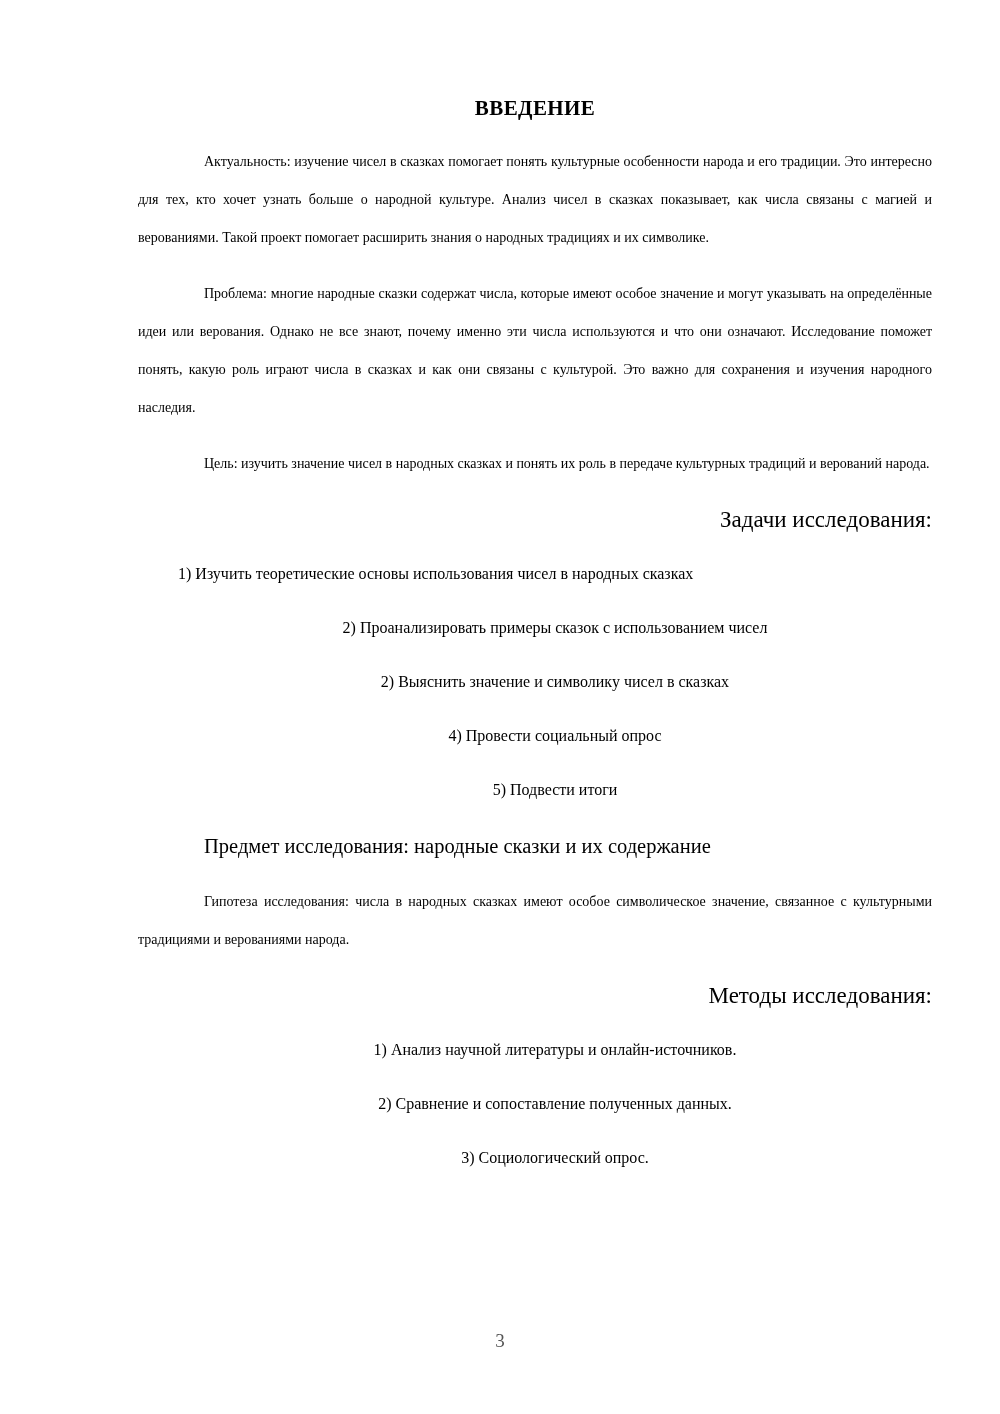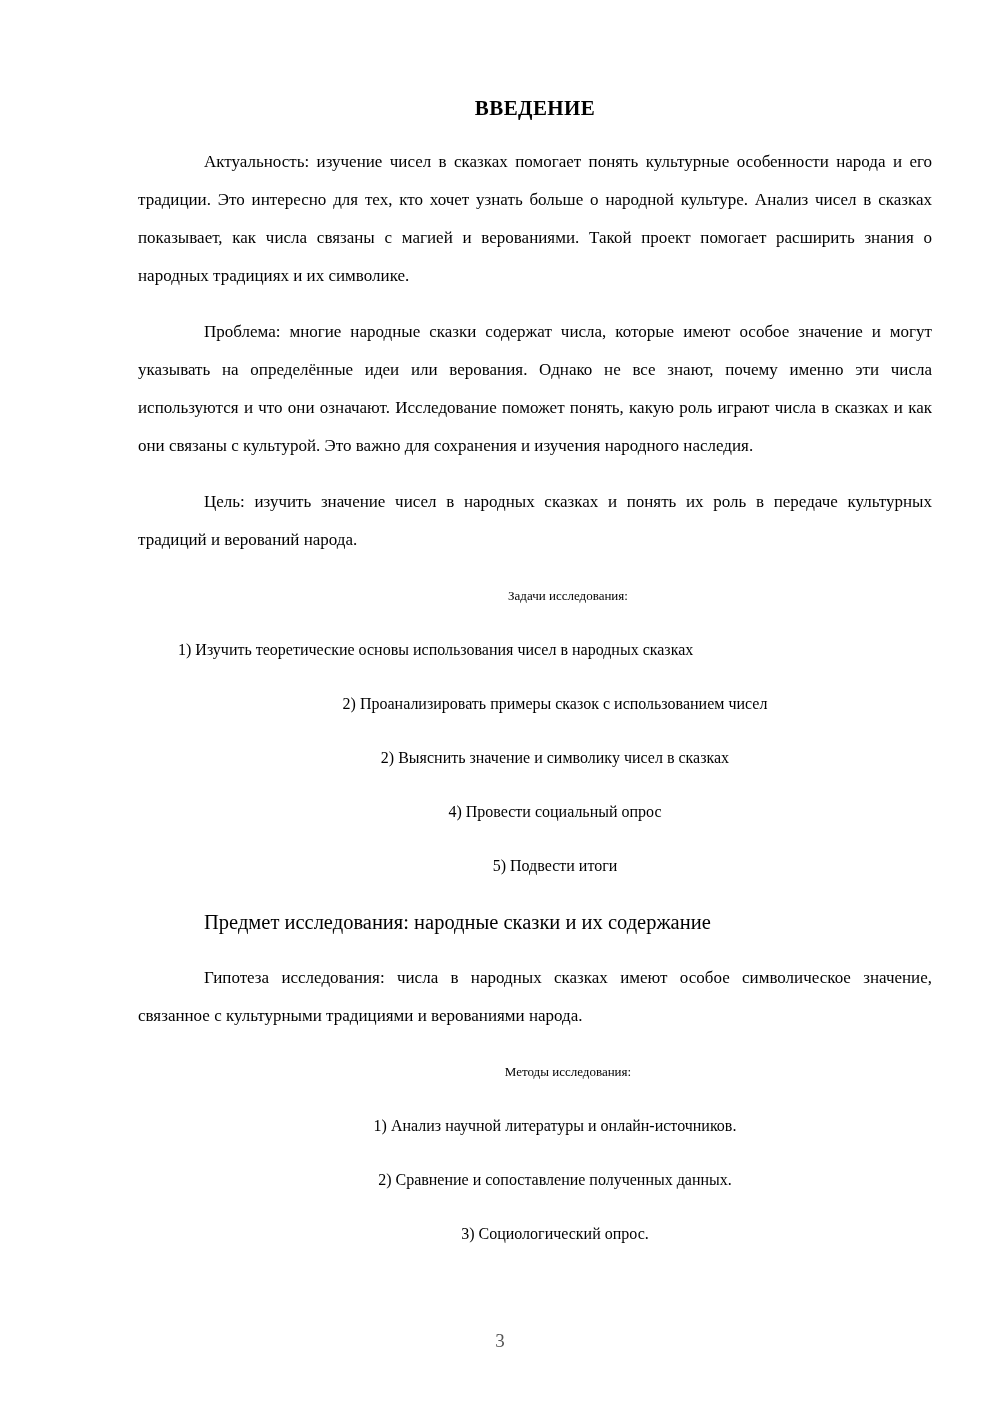--- a/index.html
+++ b/index.html
@@ -33,39 +33,39 @@
     font-weight: bold;
     text-align: center;
     letter-spacing: 0.4px;
     margin: 0;
     padding-top: 95px;
     line-height: 1.25;
   }
 
   
   .para {
-    font-size: 17px;
+    font-size: 14px;
     line-height: 38px;
     text-align: justify;
     text-justify: inter-word;
     text-indent: 66px;
     margin: 0;
     padding-top: 18px;
     hyphens: none;
   }
 
   .para.first {
     padding-top: 22px;
   }
 
   
   .lead {
-    font-size: 13px;
+    font-size: 23px;
     line-height: 38px;
-    text-align: center;
+    text-align: right;
     text-indent: 66px;
     margin: 0;
     padding-top: 18px;
   }
 
   
   .listitem {
     font-size: 16px;
     line-height: 38px;
     text-align: justify;

